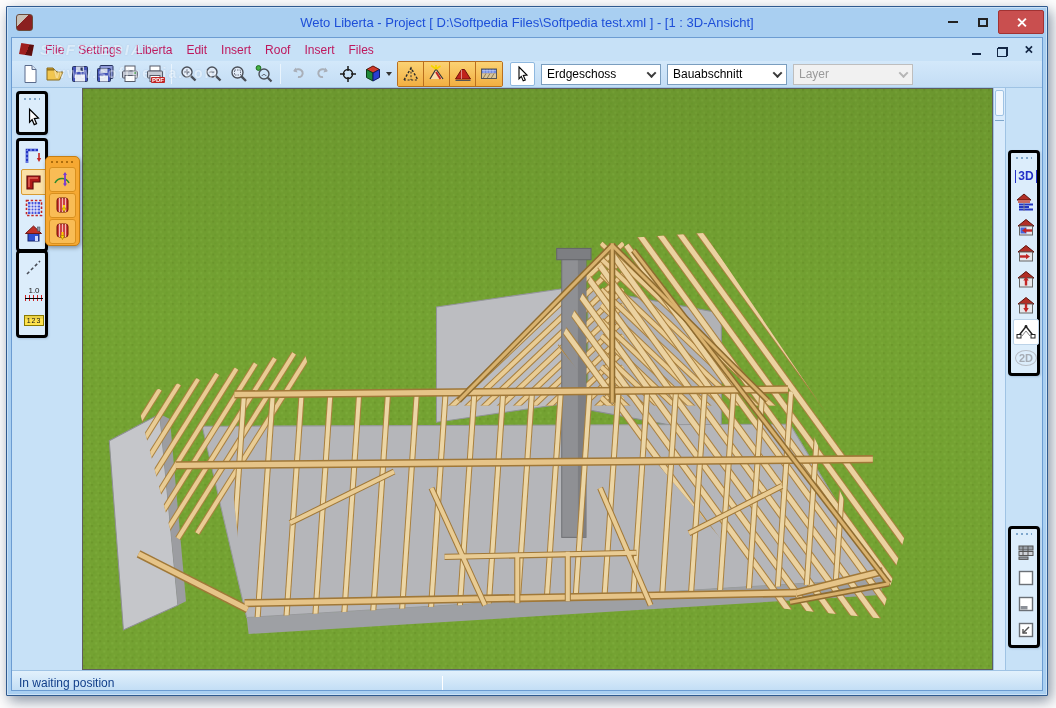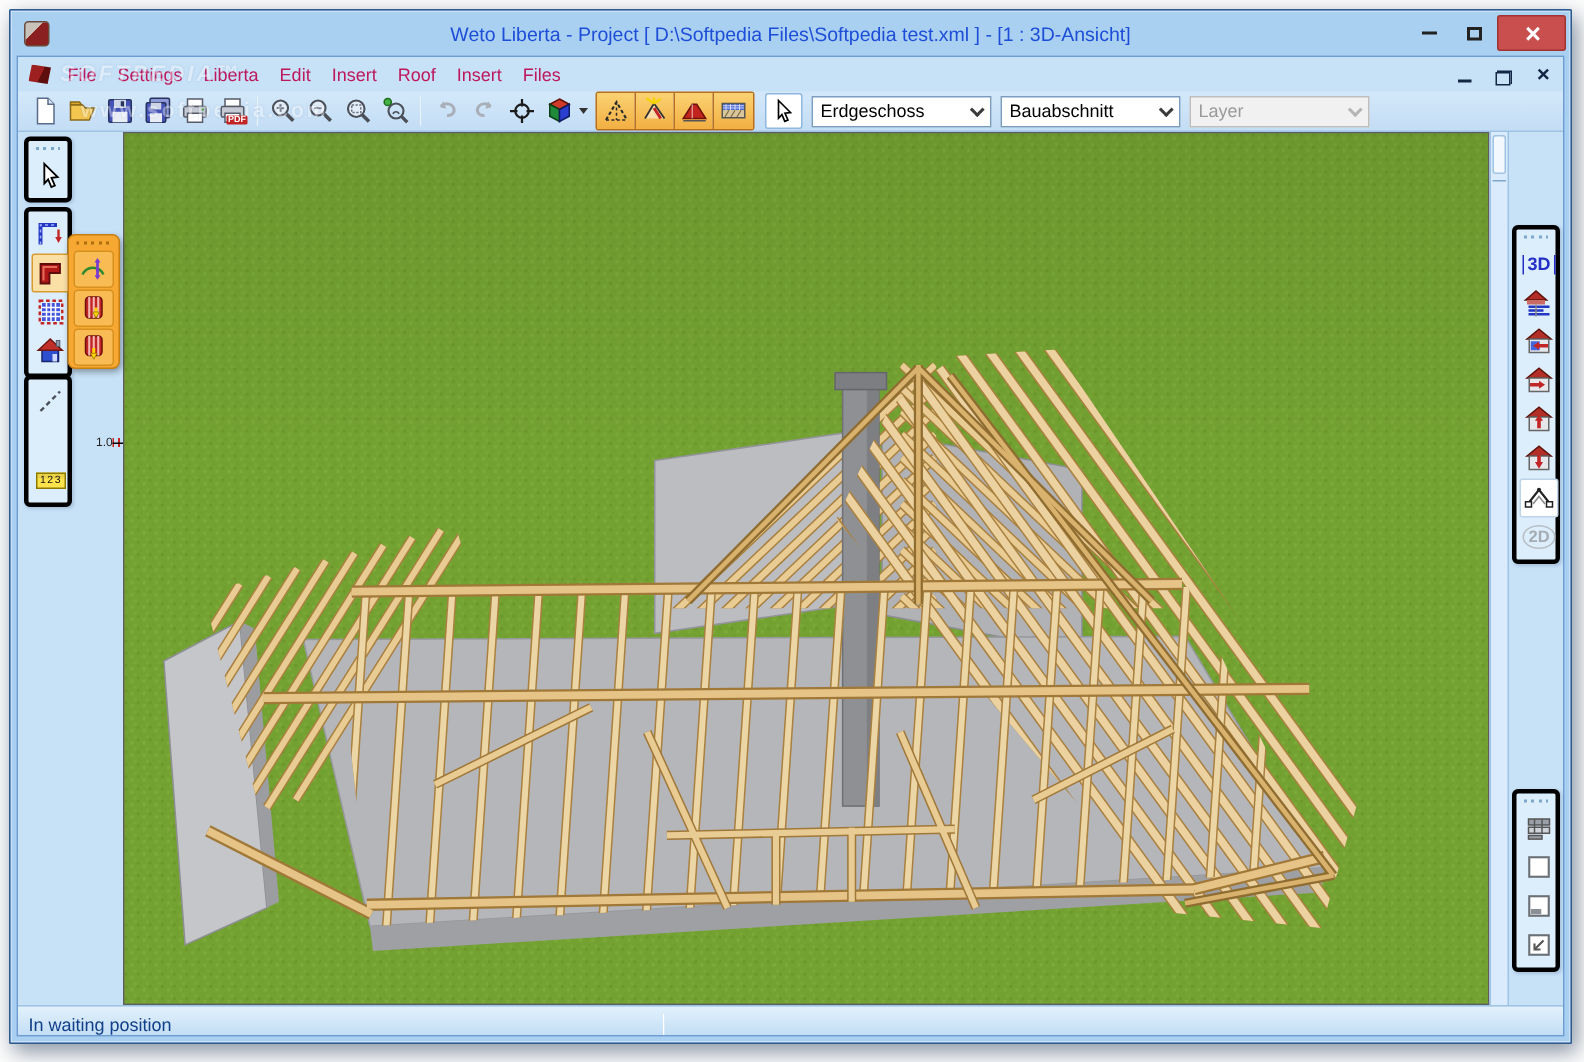--- a/index.html
+++ b/index.html
@@ -368,21 +368,21 @@
               </svg>
           </div>
         </div>
 
         <div class="tgroup" style="left:4px; top:162px; width:32px;">
           <div class="ibtn">
             <svg width="20" height="20" viewBox="0 0 20 20">
                 <path d="M3 16 L16 3" stroke="#4a4f58" stroke-width="1.6" stroke-dasharray="3.2 2.4"></path>
               </svg>
           </div>
-          <div class="ibtn" style="flex-direction:row;margin-left:42px;">
+          <div class="ibtn" style="flex-direction:column;">
             <span class="lbl10">1.0</span>
             <span class="dimticks"></span>
           </div>
           <div class="ibtn">
             <span class="ruler">123</span>
           </div>
         </div>
       </div>
 
       <div class="canvas">

